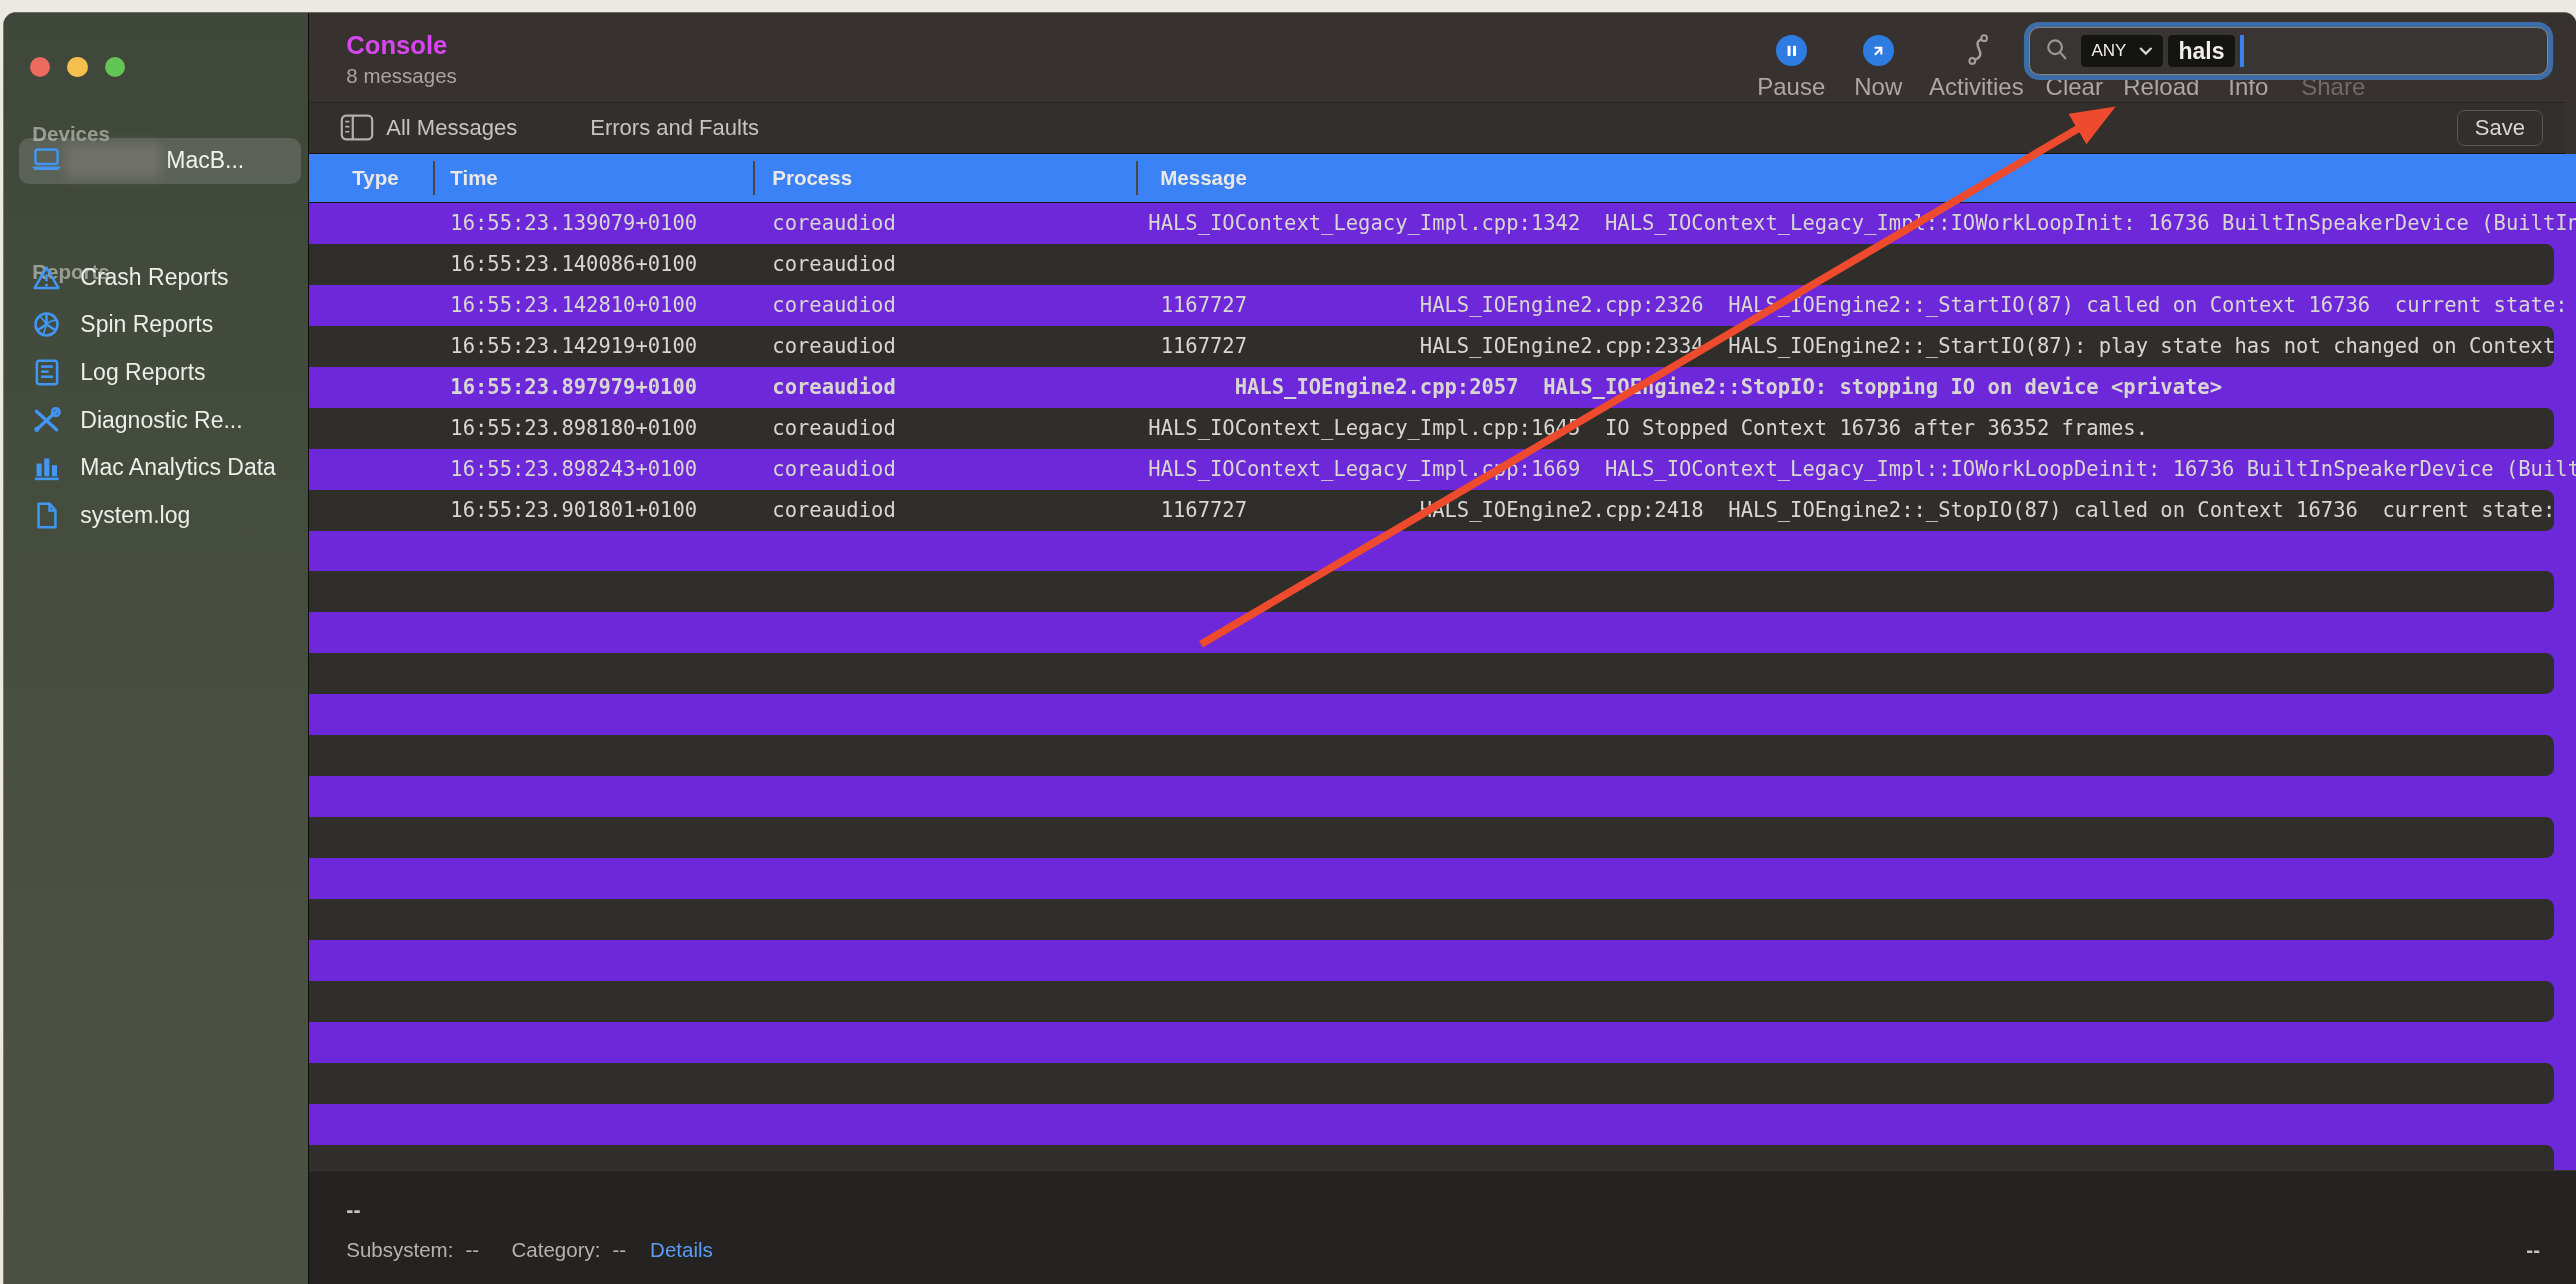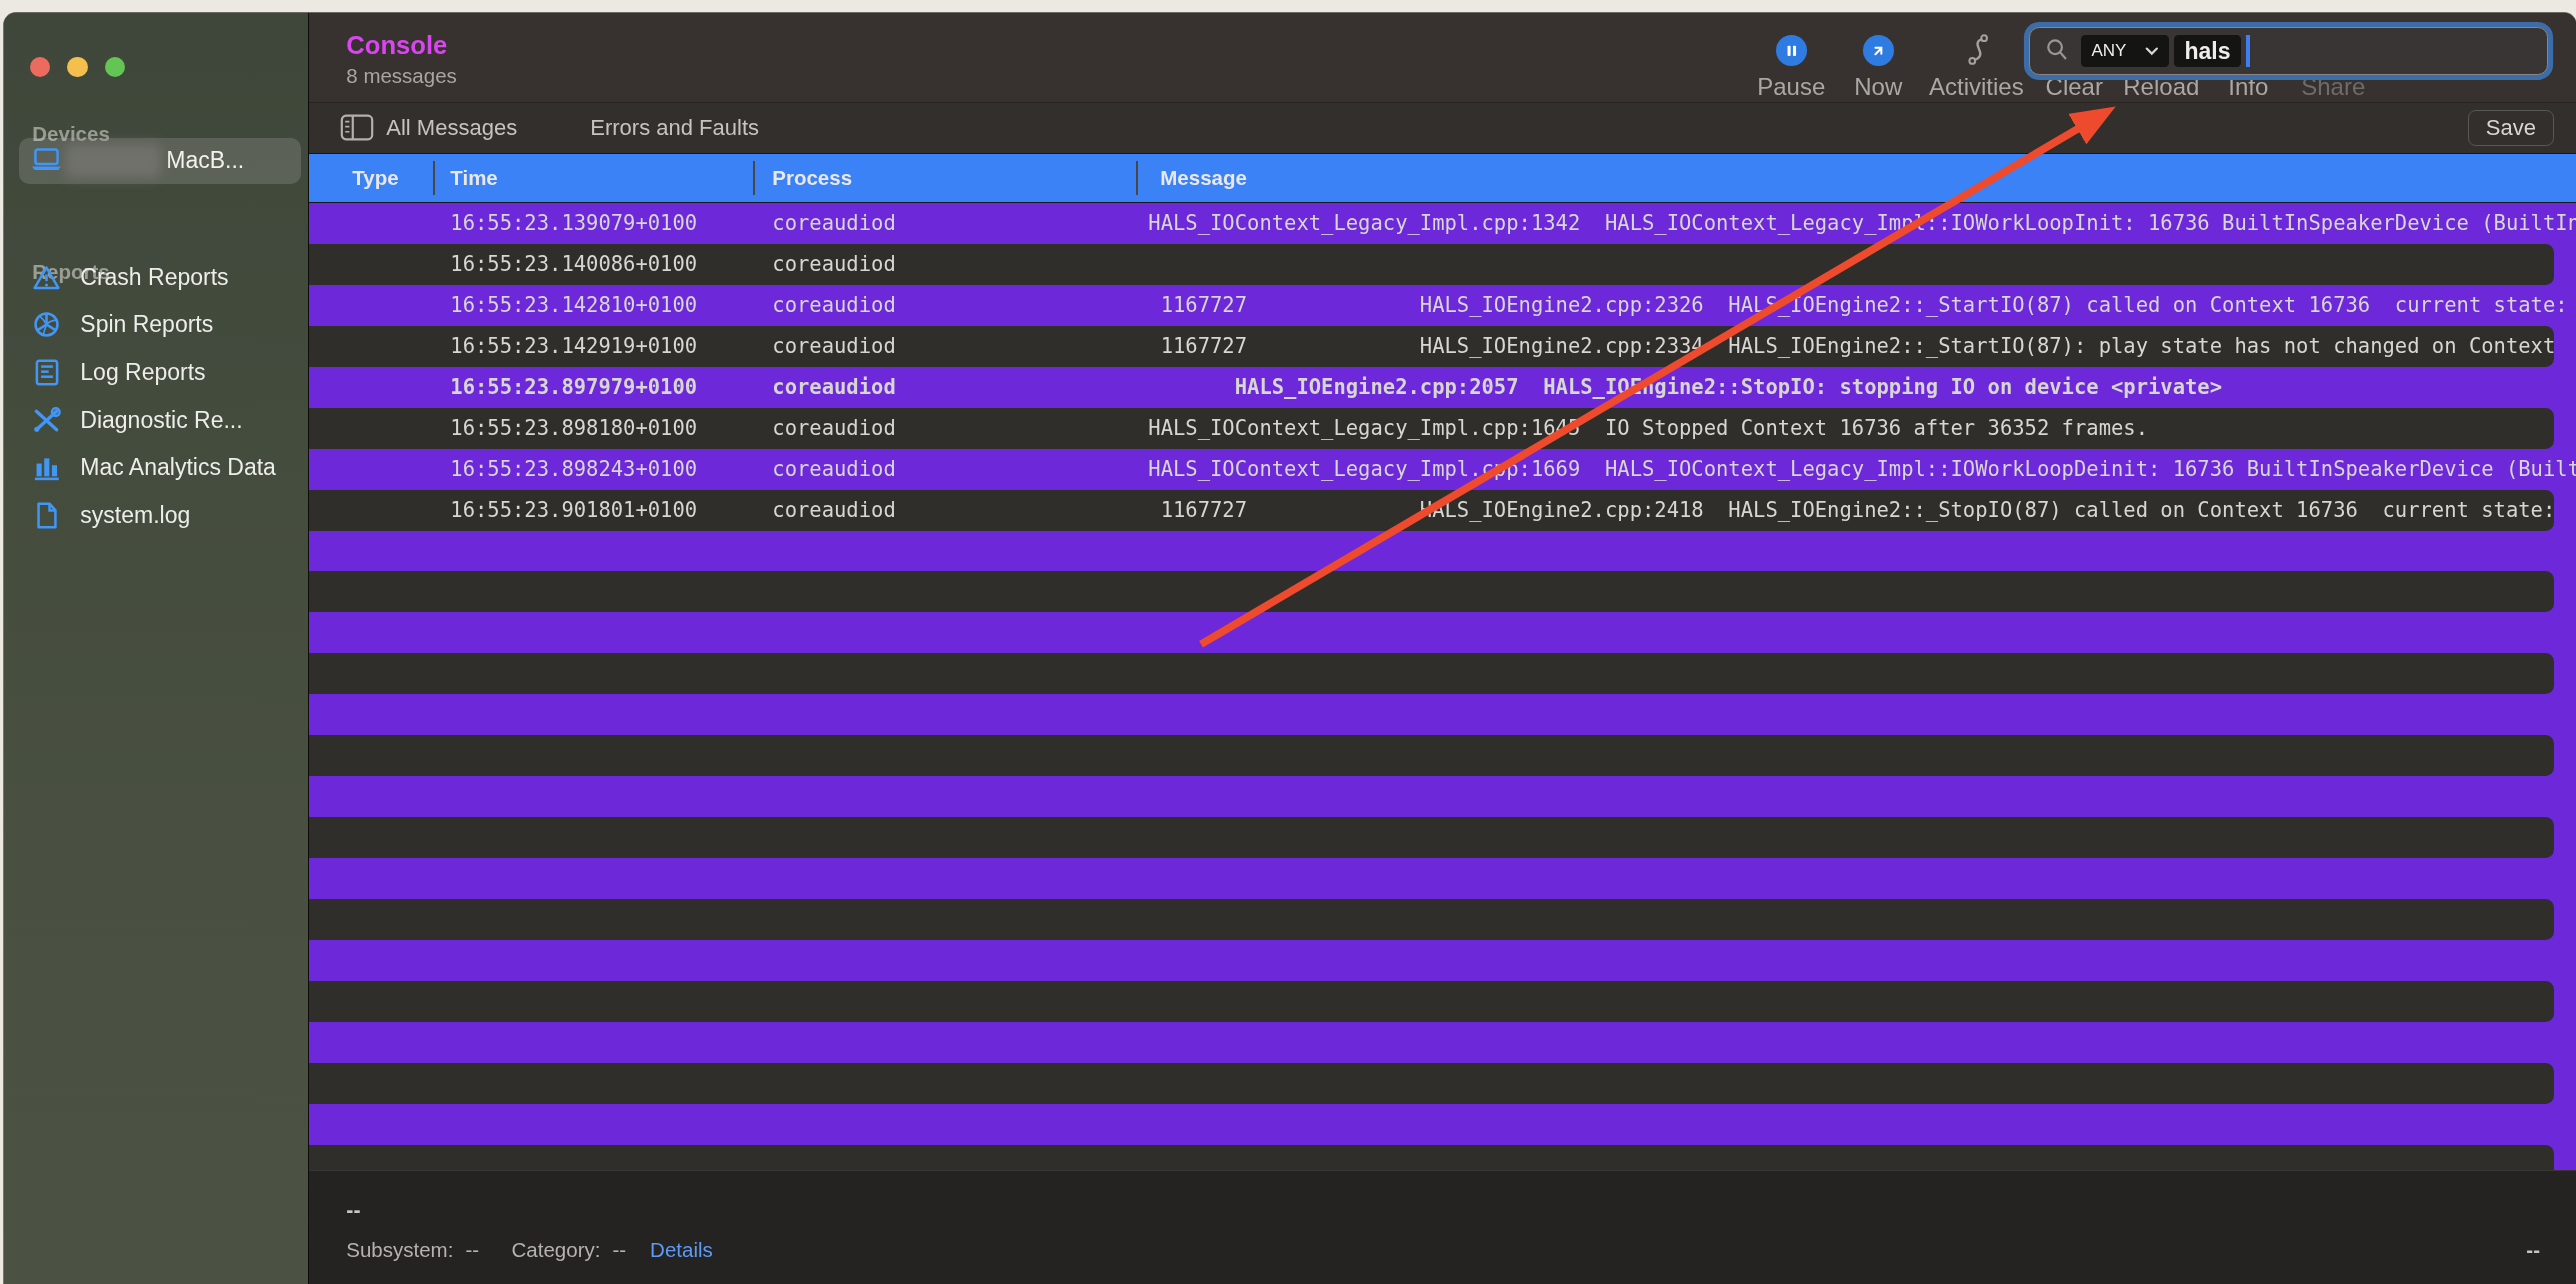--- a/index.html
+++ b/index.html
@@ -34,25 +34,25 @@
   .tb-circle{width:31px;height:31px;border-radius:50%;display:flex;align-items:center;
     justify-content:center;}
   .tb-label{font-size:24px;color:#aba7a3;}
   .tb-dim .tb-label{color:#6f6b67;}
   
   #search{position:absolute;right:28px;top:14.5px;width:517px;height:46px;background:#393534;
     border:1.7px solid #8a8580;border-radius:10.2px;box-shadow:0 0 0 5.1px #3c6da8;
     display:flex;align-items:center;}
   .token{background:#141413;border-radius:4.3px;color:#f0eeec;display:flex;align-items:center;
     padding:0 10.2px;height:32px;}
-  #tok-scope{font-size:17px;gap:19px;margin-left:12px;}
+  #tok-scope{font-size:17px;gap:13px;margin-left:12px;}
   #tok-query{font-size:23px;font-weight:700;margin-left:5.1px;}
   #caret{width:4.3px;height:32px;background:#3d7ef0;margin-left:5.1px;}
   
-  #tabbar{position:absolute;left:0;right:0;top:89px;height:50px;background:#332f2c;
+  #tabbar{position:absolute;left:0;right:11px;top:89px;height:50px;background:#332f2c;
     border-top:1.7px solid #272321;border-bottom:1.7px solid #181614;}
   .tab{position:absolute;top:0;height:100%;display:flex;align-items:center;
     color:#c7c4c0;font-size:22px;white-space:nowrap;}
   #save-btn{position:absolute;right:22px;top:7.7px;height:34px;padding:0 17px;
     border:1.7px solid #5c5854;border-radius:7.7px;color:#d9d6d3;font-size:22px;
     display:flex;align-items:center;background:transparent;}
   
   #thead{position:absolute;left:0;right:0;top:141px;height:48px;background:#3b82f6;
     border-bottom:1.7px solid #191715;}
   .th{position:absolute;top:0;height:100%;display:flex;align-items:center;

